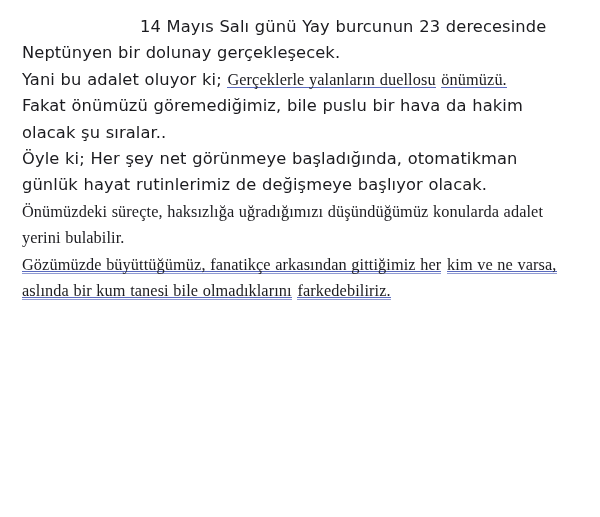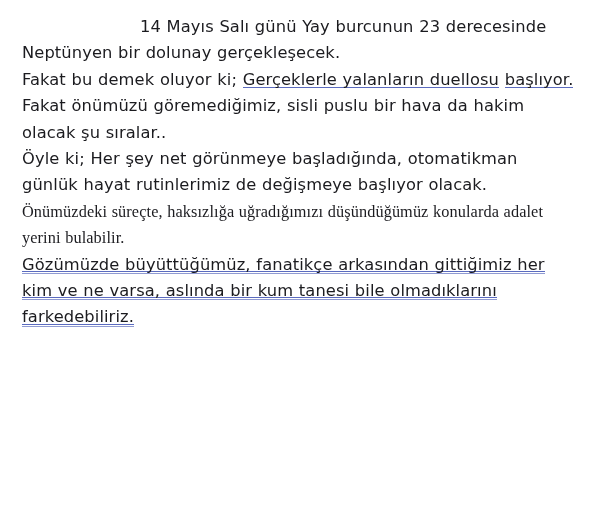--- a/index.html
+++ b/index.html
@@ -43,46 +43,47 @@
   }
   
   .uline {
     position: relative;
     display: inline;
     background-image: linear-gradient(to right, #5b6bbf 0%, #5b6bbf 100%);
     background-repeat: repeat-x;
     background-size: 100% 1.3px;
     background-position: 0 1.03em;
     padding-bottom: 1px;
+    font-family: Liberation Serif, serif;
   }
   .uline.dbl {
     background-image:
       linear-gradient(to right, #5b6bbf 0%, #5b6bbf 100%),
       linear-gradient(to right, #8f9ad3 0%, #8f9ad3 100%);
     background-size: 100% 1.3px, 100% 1px;
     background-position: 0 1.0em, 0 1.12em;
   }
 </style>
 </head>
 <body>
 
 <div id="doc">
 
   <p class="para indent-first">
     <span>14 Mayıs Salı günü Yay burcunun 23</span>
     <span>derecesinde Neptünyen bir dolunay gerçekleşecek.</span>
   </p>
 
   <p class="para gap-small">
-    <span>Fakat bu demek oluyor ki; </span><span class="uline">Gerçeklerle yalanların duellosu</span>
-    <span class="uline">başlıyor.</span>
+    <span>Yani bu adalet oluyor ki; </span><span class="uline">Gerçeklerle yalanların duellosu</span>
+    <span class="uline">önümüzü.</span>
   </p>
 
   <p class="para">
-    <span>Fakat önümüzü göremediğimiz, sisli puslu bir hava da hakim</span>
+    <span>Fakat önümüzü göremediğimiz, bile puslu bir hava da hakim</span>
     <span>olacak şu sıralar..</span>
   </p>
 
 
   <p class="para">
     <span>Öyle ki; Her şey net görünmeye başladığında, otomatikman</span>
     <span>günlük hayat rutinlerimiz de değişmeye başlıyor olacak.</span>
   </p>
 
 

